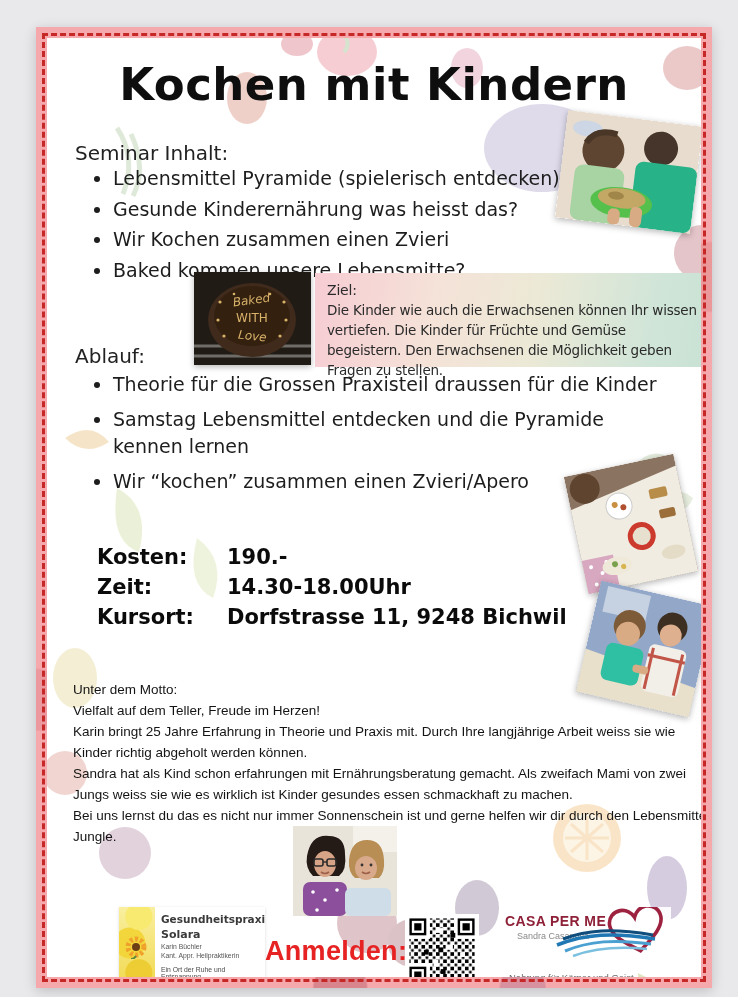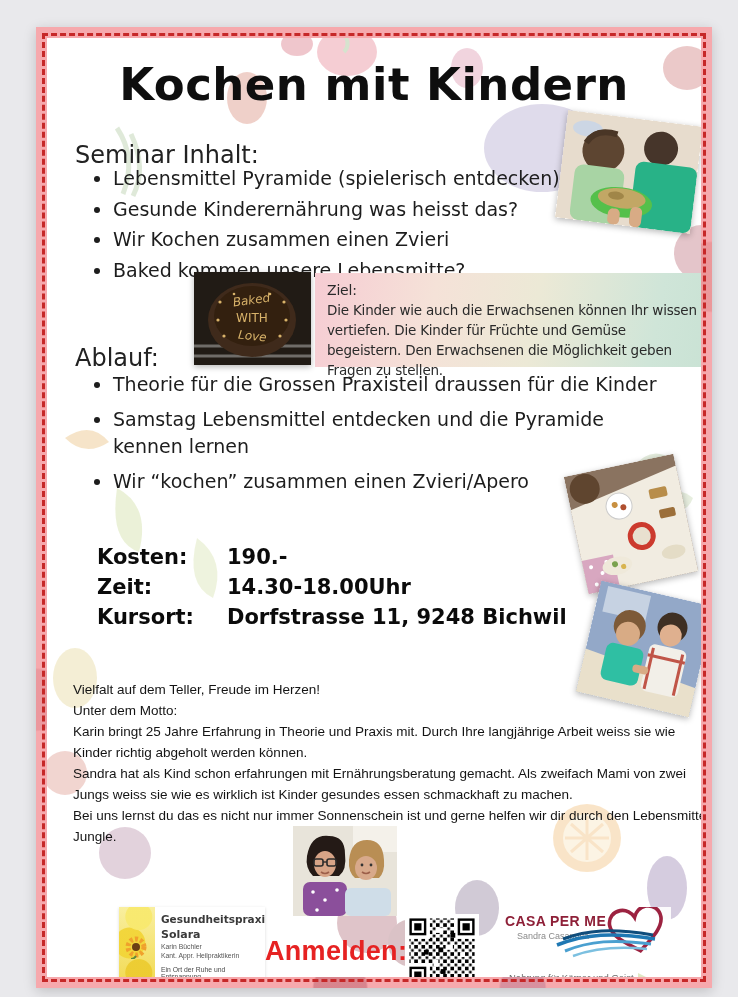--- a/index.html
+++ b/index.html
@@ -14,21 +14,21 @@
            #f6a9ad;
          box-shadow:0 3px 12px rgba(0,0,0,.18);}
   .dashed{position:absolute;inset:6px;border:3px dashed #c62828;z-index:5;pointer-events:none;}
   .inner{position:absolute;inset:11px;background:#fff;overflow:hidden;}
   .decor{position:absolute;inset:0;z-index:0;}
   .z{position:absolute;z-index:2;}
 
   .title{left:0;right:0;top:20px;text-align:center;font-size:45px;font-weight:800;
          letter-spacing:.5px;color:#0e0e0e;margin:0;}
 
-  .sec-h{font-size:24px;color:#222;}
+  .sec-h{font-size:20px;color:#222;}
   #seminar-h{left:28px;top:103px;}
   ul.bullets{position:absolute;margin:0;padding-left:26px;list-style:disc;font-size:19px;
              color:#1d1d1d;z-index:2;}
   #seminar-list{left:40px;top:128px;width:548px;}
   #seminar-list li{margin-bottom:5px;line-height:1.35;}
   #ablauf-h{left:28px;top:306px;}
   #ablauf-list{left:40px;top:333px;width:552px;}
   #ablauf-list li{margin-bottom:8px;line-height:1.42;}
 
   .photo{position:absolute;z-index:2;box-shadow:0 2px 6px rgba(0,0,0,.28);overflow:hidden;}
@@ -232,22 +232,22 @@
           <rect x="20" y="58" width="38" height="38" rx="7" fill="#2fbfa3"></rect>
           <circle cx="80" cy="30" r="15" fill="#3e2f23"></circle>
           <circle cx="80" cy="38" r="11" fill="#dfb08f"></circle>
           <rect x="62" y="50" width="38" height="48" rx="6" fill="#f2efe8"></rect>
           <path d="M66 54 v42 M96 54 v42 M62 62 h38" stroke="#c05548" stroke-width="3" fill="none"></path>
           <rect x="50" y="74" width="16" height="8" rx="4" fill="#d8ab85"></rect>
         </svg>
       </div>
 
       <div class="motto z">
+        <div>Unter dem Motto:</div>
         <div>Vielfalt auf dem Teller, Freude im Herzen!</div>
-        <div>Unter dem Motto:</div>
         <div>Karin bringt 25 Jahre Erfahrung in Theorie und Praxis mit. Durch Ihre langjährige Arbeit weiss sie wie Kinder richtig abgeholt werden können.</div>
         <div>Sandra hat als Kind schon erfahrungen mit Ernährungsberatung gemacht. Als zweifach Mami von zwei Jungs weiss sie wie es wirklich ist Kinder gesundes essen schmackhaft zu machen.</div>
         <div>Bei uns lernst du das es nicht nur immer Sonnenschein ist und gerne helfen wir dir durch den Lebensmittel Jungle.</div>
       </div>
 
       <div class="photo" id="photo-women">
         <svg viewBox="0 0 104 90">
           <rect width="104" height="90" fill="#e8e4da"></rect>
           <rect x="60" y="0" width="44" height="26" fill="#f4f1ea"></rect>
           <path d="M14 30 q4 -22 22 -20 q16 0 16 18 q2 16 -6 22 h-26 q-8 -8 -6 -20z" fill="#241a16"></path>

